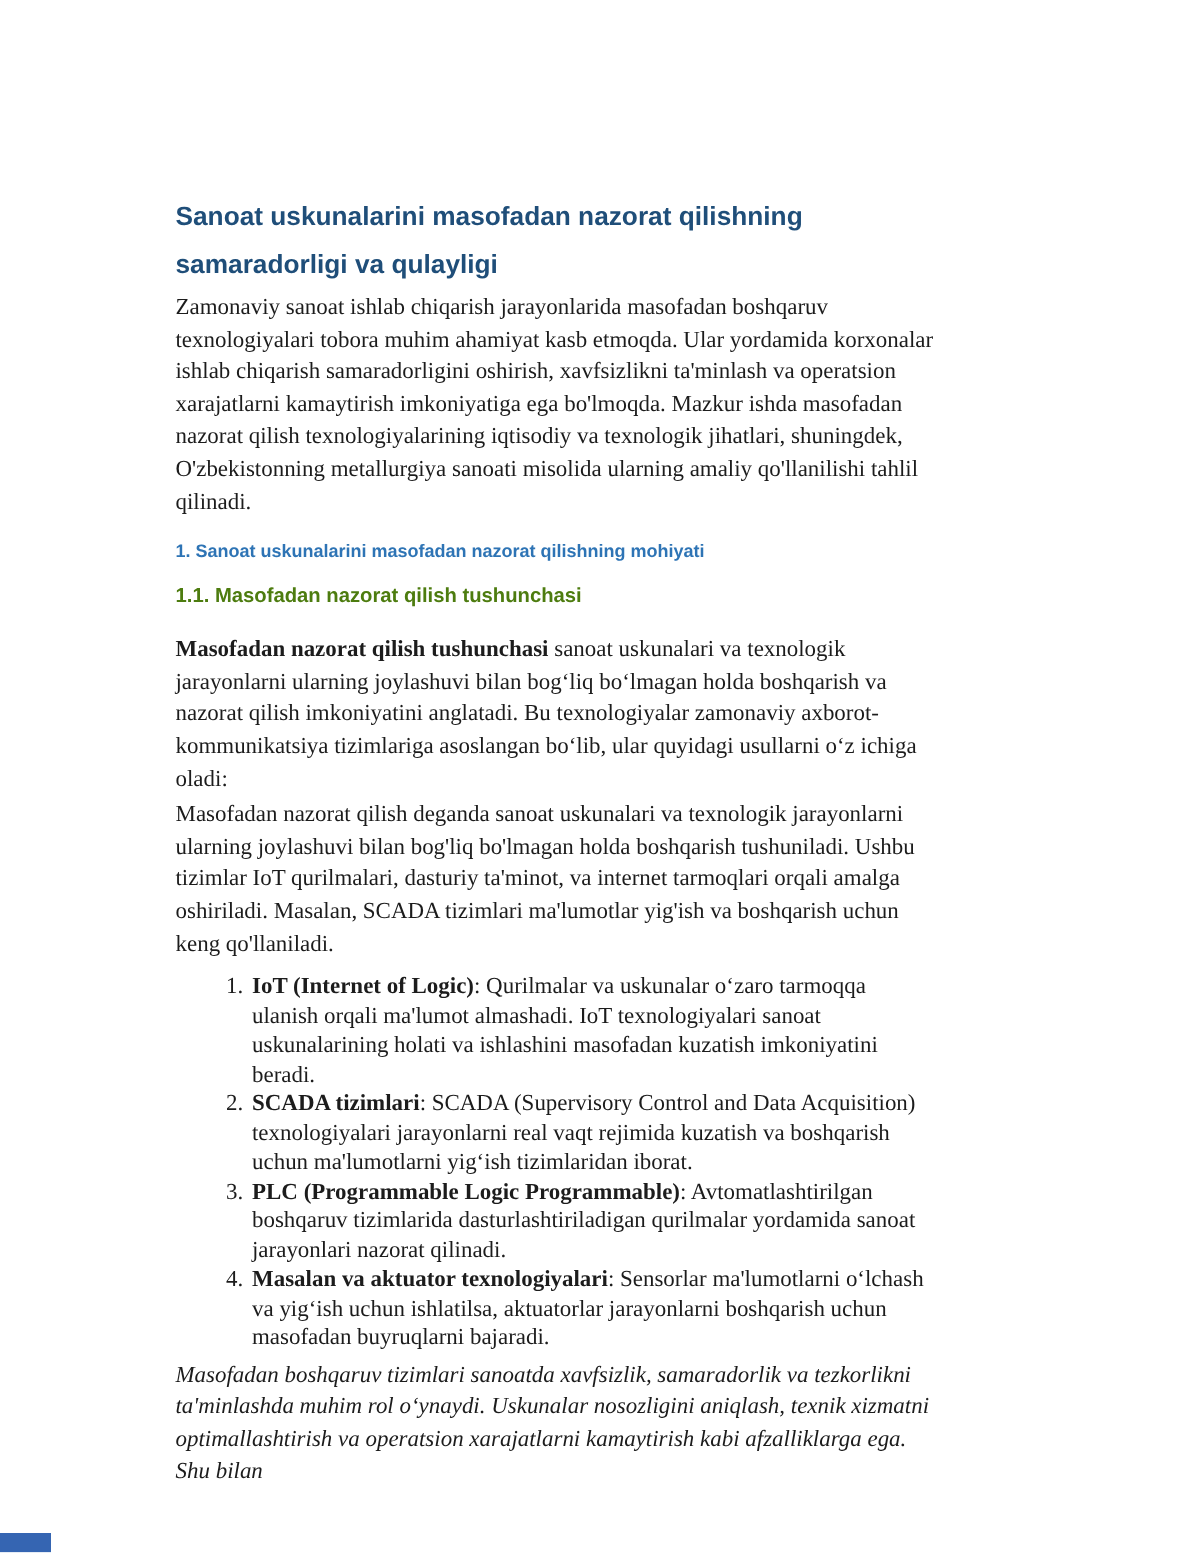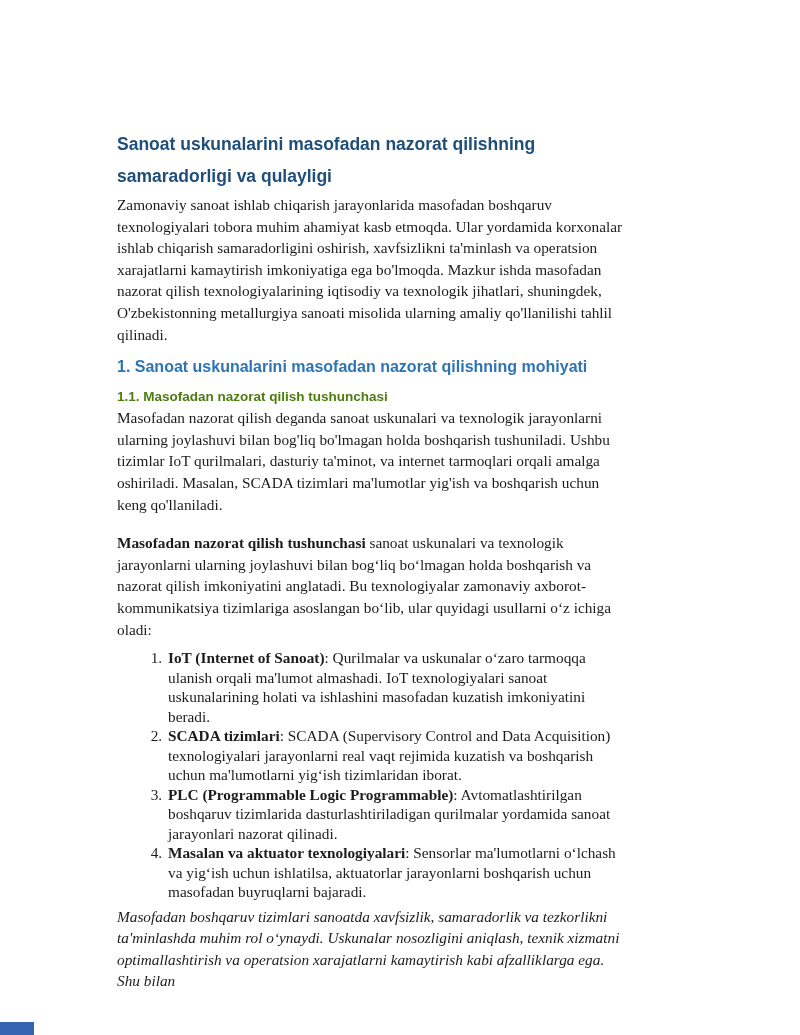--- a/index.html
+++ b/index.html
@@ -32,21 +32,21 @@
     font-family: "Liberation Sans", "DejaVu Sans", sans-serif;
     font-weight: bold;
     font-size: 15px;
     line-height: 18px;
     color: #2E74B5;
     margin: 4px 0 0 0;
   }
   .h-section {
     font-family: "Liberation Sans", "DejaVu Sans", sans-serif;
     font-weight: bold;
-    font-size: 16px;
+    font-size: 12px;
     line-height: 22px;
     color: #2E74B5;
     margin: 11px 0 0 0;
   }
   .h-subsection {
     font-family: "Liberation Sans", "DejaVu Sans", sans-serif;
     font-weight: bold;
     font-size: 13.5px;
     line-height: 17px;
     color: #4d7c0f;
@@ -81,26 +81,26 @@
 
   <h1 class="doc-title">Sanoat uskunalarini masofadan nazorat qilishning samaradorligi va qulayligi</h1>
 
 
   <p class="body-par">Zamonaviy sanoat ishlab chiqarish jarayonlarida masofadan boshqaruv texnologiyalari tobora muhim ahamiyat kasb etmoqda. Ular yordamida korxonalar ishlab chiqarish samaradorligini oshirish, xavfsizlikni ta'minlash va operatsion xarajatlarni kamaytirish imkoniyatiga ega bo'lmoqda. Mazkur ishda masofadan nazorat qilish texnologiyalarining iqtisodiy va texnologik jihatlari, shuningdek, O'zbekistonning metallurgiya sanoati misolida ularning amaliy qo'llanilishi tahlil qilinadi.</p>
 
   <h2 class="h-section">1. Sanoat uskunalarini masofadan nazorat qilishning mohiyati</h2>
 
   <h3 class="h-subsection">1.1. Masofadan nazorat qilish tushunchasi</h3>
 
+  <p class="body-par spaced"><strong>Masofadan nazorat qilish tushunchasi</strong><span> sanoat uskunalari va texnologik jarayonlarni ularning joylashuvi bilan bogʻliq boʻlmagan holda boshqarish va nazorat qilish imkoniyatini anglatadi. Bu texnologiyalar zamonaviy axborot-kommunikatsiya tizimlariga asoslangan boʻlib, ular quyidagi usullarni oʻz ichiga oladi:</span></p>
+
   <p class="body-par">Masofadan nazorat qilish deganda sanoat uskunalari va texnologik jarayonlarni ularning joylashuvi bilan bog'liq bo'lmagan holda boshqarish tushuniladi. Ushbu tizimlar IoT qurilmalari, dasturiy ta'minot, va internet tarmoqlari orqali amalga oshiriladi. Masalan, SCADA tizimlari ma'lumotlar yig'ish va boshqarish uchun keng qo'llaniladi.</p>
 
-  <p class="body-par spaced"><strong>Masofadan nazorat qilish tushunchasi</strong><span> sanoat uskunalari va texnologik jarayonlarni ularning joylashuvi bilan bogʻliq boʻlmagan holda boshqarish va nazorat qilish imkoniyatini anglatadi. Bu texnologiyalar zamonaviy axborot-kommunikatsiya tizimlariga asoslangan boʻlib, ular quyidagi usullarni oʻz ichiga oladi:</span></p>
-
   <ol class="methods-list">
-    <li><strong>IoT (Internet of Sanoat)</strong><span>: Qurilmalar va uskunalar oʻzaro tarmoqqa ulanish orqali ma'lumot almashadi. IoT texnologiyalari sanoat uskunalarining holati va ishlashini masofadan kuzatish imkoniyatini beradi.</span></li>
+    <li><strong>IoT (Internet of Logic)</strong><span>: Qurilmalar va uskunalar oʻzaro tarmoqqa ulanish orqali ma'lumot almashadi. IoT texnologiyalari sanoat uskunalarining holati va ishlashini masofadan kuzatish imkoniyatini beradi.</span></li>
     <li><strong>SCADA tizimlari</strong><span>: SCADA (Supervisory Control and Data Acquisition) texnologiyalari jarayonlarni real vaqt rejimida kuzatish va boshqarish uchun ma'lumotlarni yigʻish tizimlaridan iborat.</span></li>
     <li><strong>PLC (Programmable Logic Programmable)</strong><span>: Avtomatlashtirilgan boshqaruv tizimlarida dasturlashtiriladigan qurilmalar yordamida sanoat jarayonlari nazorat qilinadi.</span></li>
     <li><strong>Masalan va aktuator texnologiyalari</strong><span>: Sensorlar ma'lumotlarni oʻlchash va yigʻish uchun ishlatilsa, aktuatorlar jarayonlarni boshqarish uchun masofadan buyruqlarni bajaradi.</span></li>
   </ol>
 
   <p class="body-par closing">Masofadan boshqaruv tizimlari sanoatda xavfsizlik, samaradorlik va tezkorlikni ta'minlashda muhim rol oʻynaydi. Uskunalar nosozligini aniqlash, texnik xizmatni optimallashtirish va operatsion xarajatlarni kamaytirish kabi afzalliklarga ega. Shu bilan</p>
 
   <div class="corner-marker"></div>
 
 </div>

